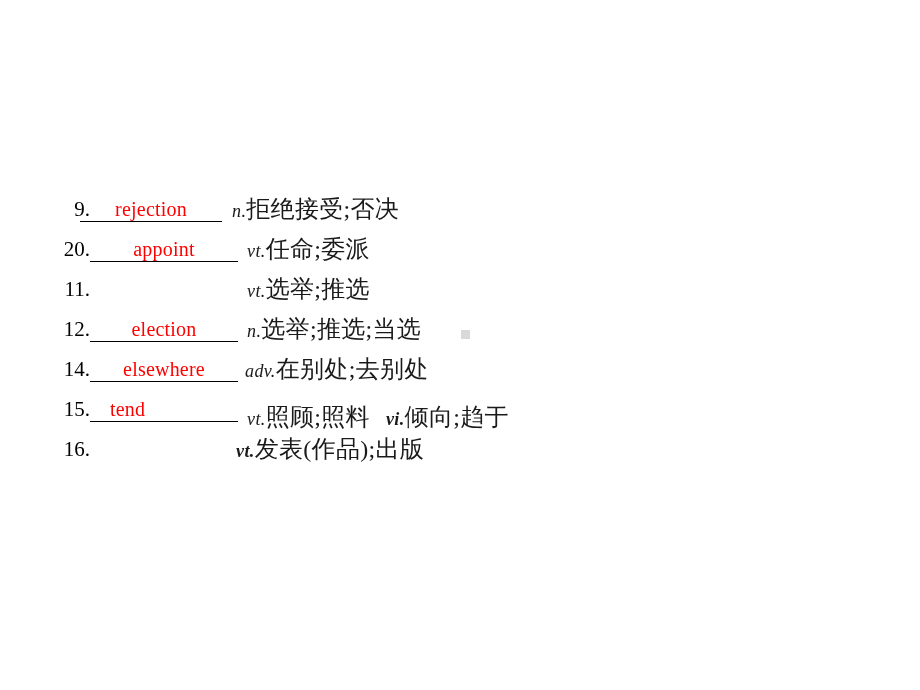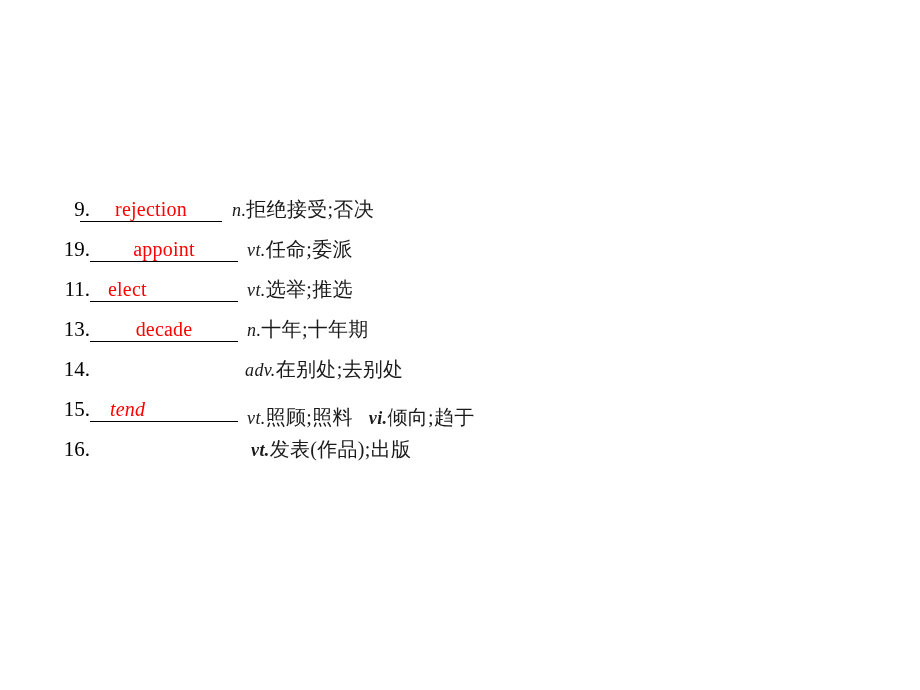--- a/index.html
+++ b/index.html
@@ -83,21 +83,21 @@
   .pos {
     font-style: italic;
     font-size: 18px;
     letter-spacing: 0.4px;
   }
   .pos.bold {
     font-weight: bold;
   }
   .gloss {
     font-style: normal;
-    font-size: 20px;
+    font-size: 24px;
     letter-spacing: 0.3px;
   }
   .gap {
     display: inline-block;
     width: 16px;
   }
 
   
   .artifact {
     position: absolute;
@@ -117,68 +117,69 @@
       <span class="row-number">9.</span>
       <span class="blank" style="left:80px; width:142px;">
         <span class="blank-answer">rejection</span>
       </span>
       <span class="definition" style="left:232px;">
         <span class="pos">n.</span><span class="gloss">拒绝接受;否决</span>
       </span>
     </div>
 
     <div class="vocab-row">
-      <span class="row-number">19.</span>
+      <span class="row-number">20.</span>
       <span class="blank" style="left:90px; width:148px;">
         <span class="blank-answer">appoint</span>
       </span>
       <span class="definition" style="left:247px;">
         <span class="pos">vt.</span><span class="gloss">任命;委派</span>
       </span>
     </div>
 
     <div class="vocab-row">
       <span class="row-number">11.</span>
-      <span class="blank" style="left:90px; width:148px; text-align:left; padding-left:18px;">
-        <span class="blank-answer">elect</span>
-      </span>
       <span class="definition" style="left:247px;">
         <span class="pos">vt.</span><span class="gloss">选举;推选</span>
       </span>
     </div>
 
-
     <div class="vocab-row">
-      <span class="row-number">13.</span>
+      <span class="row-number">12.</span>
       <span class="blank" style="left:90px; width:148px;">
-        <span class="blank-answer">decade</span>
+        <span class="blank-answer">election</span>
       </span>
       <span class="definition" style="left:247px;">
-        <span class="pos">n.</span><span class="gloss">十年;十年期</span>
+        <span class="pos">n.</span><span class="gloss">选举;推选;当选</span>
       </span>
+      <span class="artifact" style="left:461px; top:14px;"></span>
     </div>
+
 
     <div class="vocab-row">
       <span class="row-number">14.</span>
+      <span class="blank" style="left:90px; width:148px;">
+        <span class="blank-answer">elsewhere</span>
+      </span>
       <span class="definition" style="left:245px;text-align:right;">
         <span class="pos">adv.</span><span class="gloss">在别处;去别处</span>
       </span>
     </div>
 
     <div class="vocab-row">
       <span class="row-number">15.</span>
-      <span class="blank" style="left:90px; width:148px; text-align:left; padding-left:20px;font-style:italic;">
+      <span class="blank" style="left:90px; width:148px; text-align:left; padding-left:20px;">
         <span class="blank-answer">tend</span>
       </span>
       <span class="definition" style="left:247px;margin-top:8px;">
         <span class="pos">vt.</span><span class="gloss">照顾;照料</span><span class="gap"></span><span class="pos bold">vi.</span><span class="gloss">倾向;趋于</span>
       </span>
     </div>
 
     <div class="vocab-row">
       <span class="row-number">16.</span>
-      <span class="definition" style="left:251px;">
+      <span class="definition" style="left:236px;">
         <span class="pos bold">vt.</span><span class="gloss">发表(作品);出版</span>
       </span>
     </div>
 
   </div>
 </div>
 
 </body></html>

